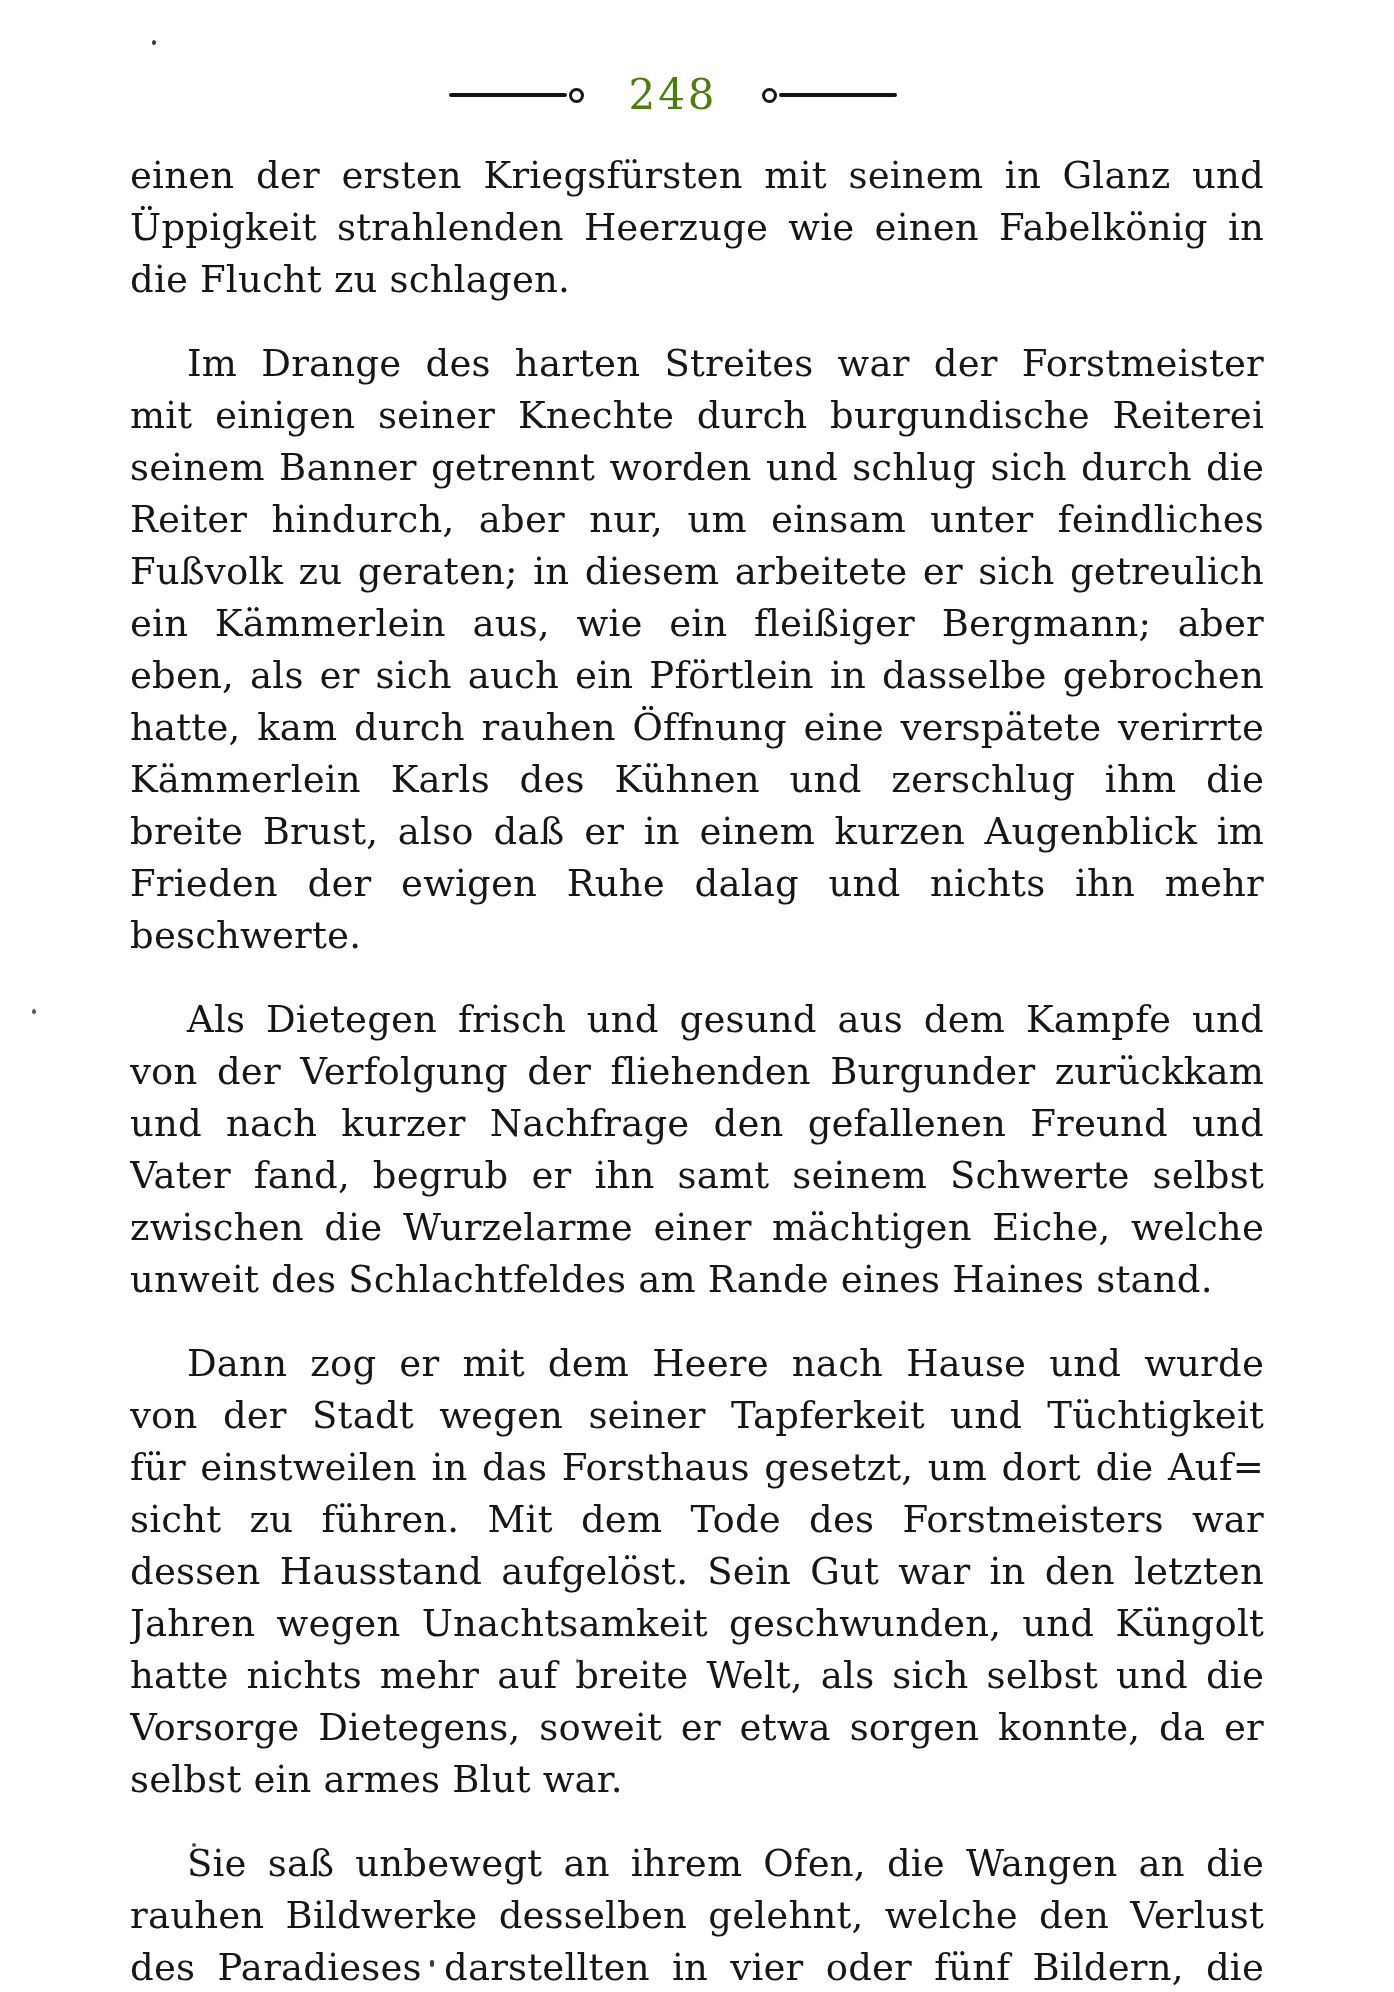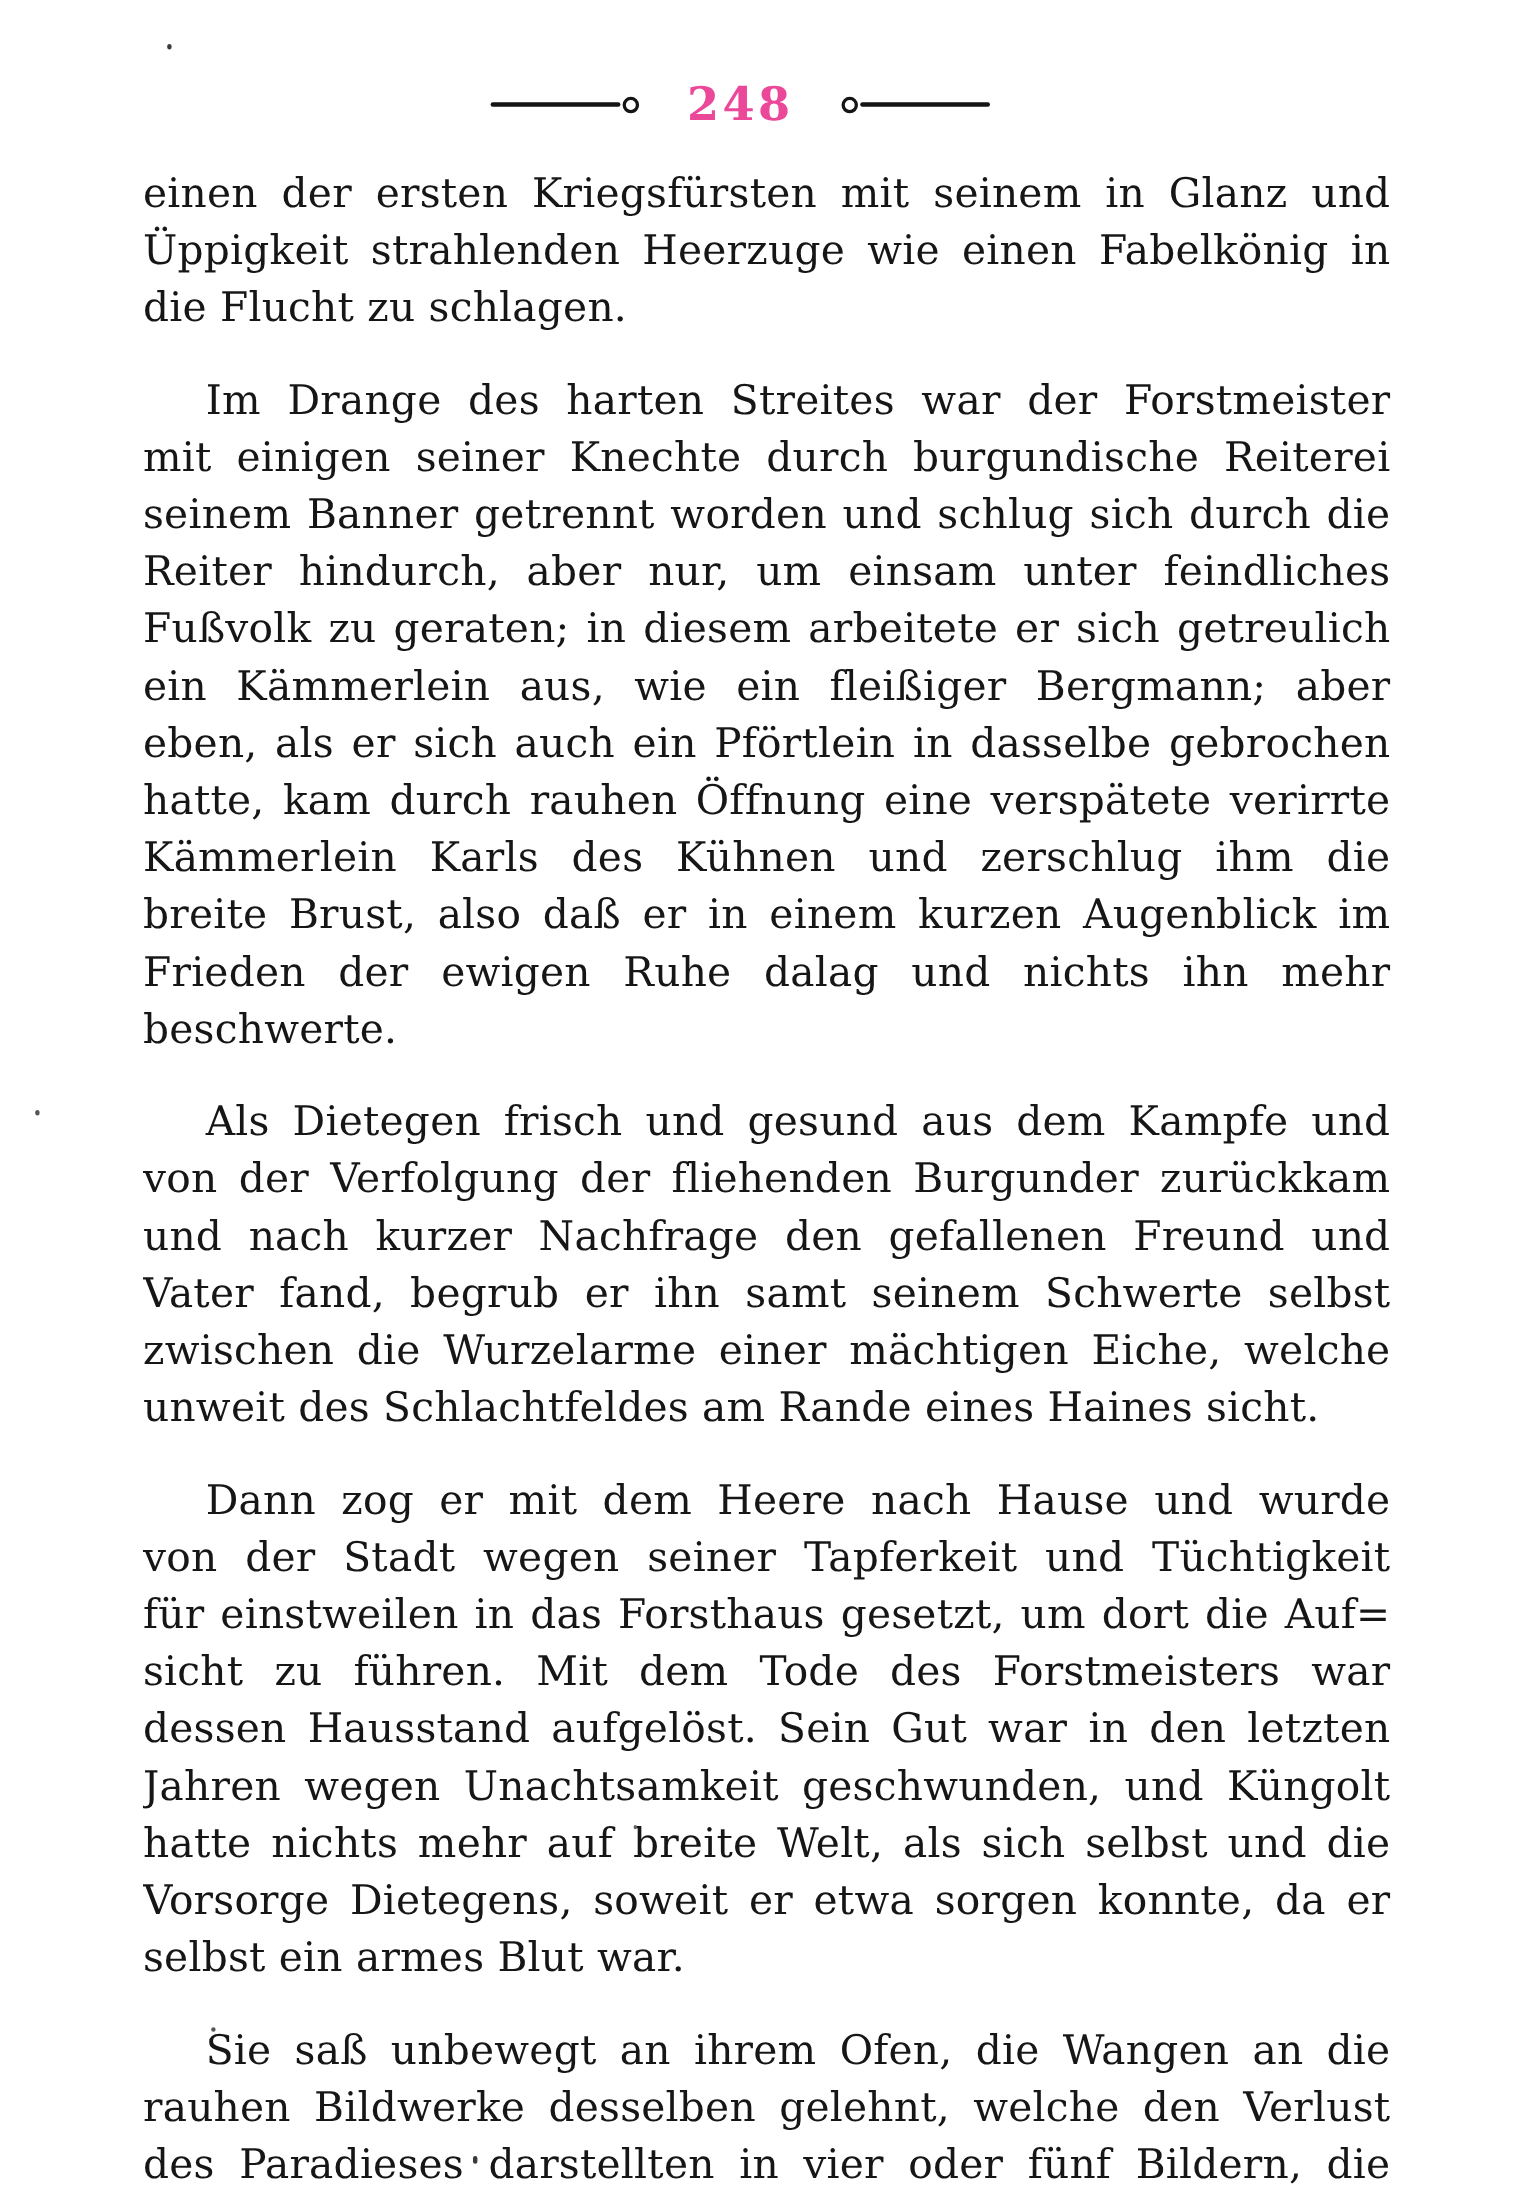--- a/index.html
+++ b/index.html
@@ -28,25 +28,25 @@
   .rule-ring {
     width: 15px; height: 15px;
     border: 3.5px solid #151515;
     border-radius: 50%;
     box-sizing: border-box;
     margin: 0 0 0 2px;
   }
   .ornament.right .rule-ring { margin: 0 2px 0 0; }
   .page-number {
     font-size: 42px;
-    font-weight: bold;
+    font-weight: normal;
     line-height: 46px;
     margin: 0 44px;
     letter-spacing: 3px;
-    color: #ec4899;
+    color: #4d7c0f;
   }
   
   .text-block {
     position: absolute;
     left: 130px;
     top: 150px;
     width: 1134px;
   }
   .para { margin: 0; padding: 0; }
   .line {
@@ -112,21 +112,21 @@
       <div class="line">Frieden der ewigen Ruhe dalag und nichts ihn mehr</div>
       <div class="line pl">beschwerte.</div>
     </div>
 
     <div class="para">
       <div class="line pi">Als Dietegen frisch und gesund aus dem Kampfe und</div>
       <div class="line">von der Verfolgung der fliehenden Burgunder zurückkam</div>
       <div class="line">und nach kurzer Nachfrage den gefallenen Freund und</div>
       <div class="line">Vater fand, begrub er ihn samt seinem Schwerte selbst</div>
       <div class="line">zwischen die Wurzelarme einer mächtigen Eiche, welche</div>
-      <div class="line pl">unweit des Schlachtfeldes am Rande eines Haines sicht.</div>
+      <div class="line pl">unweit des Schlachtfeldes am Rande eines Haines stand.</div>
     </div>
 
     <div class="para">
       <div class="line pi">Dann zog er mit dem Heere nach Hause und wurde</div>
       <div class="line">von der Stadt wegen seiner Tapferkeit und Tüchtigkeit</div>
       <div class="line">für einstweilen in das Forsthaus gesetzt, um dort die Auf=</div>
       <div class="line">sicht zu führen. Mit dem Tode des Forstmeisters war</div>
       <div class="line">dessen Hausstand aufgelöst. Sein Gut war in den letzten</div>
       <div class="line">Jahren wegen Unachtsamkeit geschwunden, und Küngolt</div>
       <div class="line">hatte nichts mehr auf breite Welt, als sich selbst und die</div>

